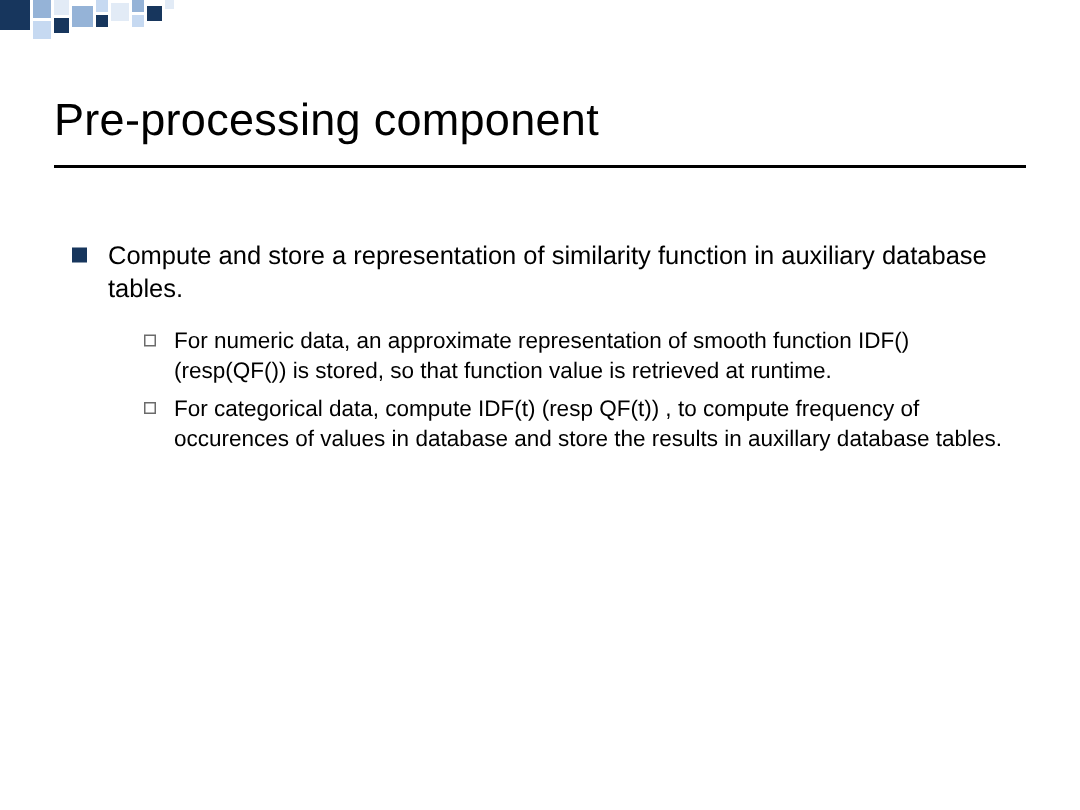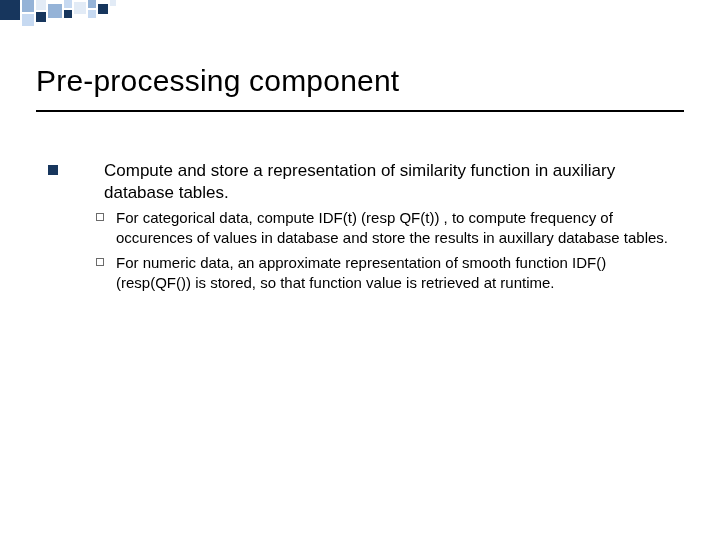--- a/index.html
+++ b/index.html
@@ -44,22 +44,21 @@
   }
   .body {
     position: absolute;
     left: 48px;
     top: 160px;
     width: 636px;
   }
   .lvl1 {
     display: flex;
     align-items: flex-start;
-    margin-bottom: 4px;
-    gap: 32px;
+    margin-bottom: 14px;
   }
   .lvl1 .bullet1 {
     flex: 0 0 auto;
     width: 10px;
     height: 10px;
     background: #17365d;
     margin-top: 5px;
     margin-right: 14px;
   }
   .lvl1 .text1 {
@@ -114,22 +113,22 @@
   <div class="rule"></div>
 
   <div class="body">
     <div class="lvl1">
       <div class="bullet1"></div>
       <div class="text1">Compute and store a representation of similarity function in auxiliary database tables.</div>
     </div>
     <div class="sublist">
       <div class="lvl2">
         <div class="bullet2"></div>
-        <div class="text2">For categorical data, compute IDF(t) (resp QF(t)) , to compute frequency of occurences of values in database and store the results in auxillary database tables.</div>
+        <div class="text2">For numeric data, an approximate representation of smooth function IDF() (resp(QF()) is stored, so that function value is retrieved at runtime.</div>
       </div>
       <div class="lvl2">
         <div class="bullet2"></div>
-        <div class="text2">For numeric data, an approximate representation of smooth function IDF() (resp(QF()) is stored, so that function value is retrieved at runtime.</div>
+        <div class="text2">For categorical data, compute IDF(t) (resp QF(t)) , to compute frequency of occurences of values in database and store the results in auxillary database tables.</div>
       </div>
     </div>
   </div>
 
 </div>
 
 </body></html>

